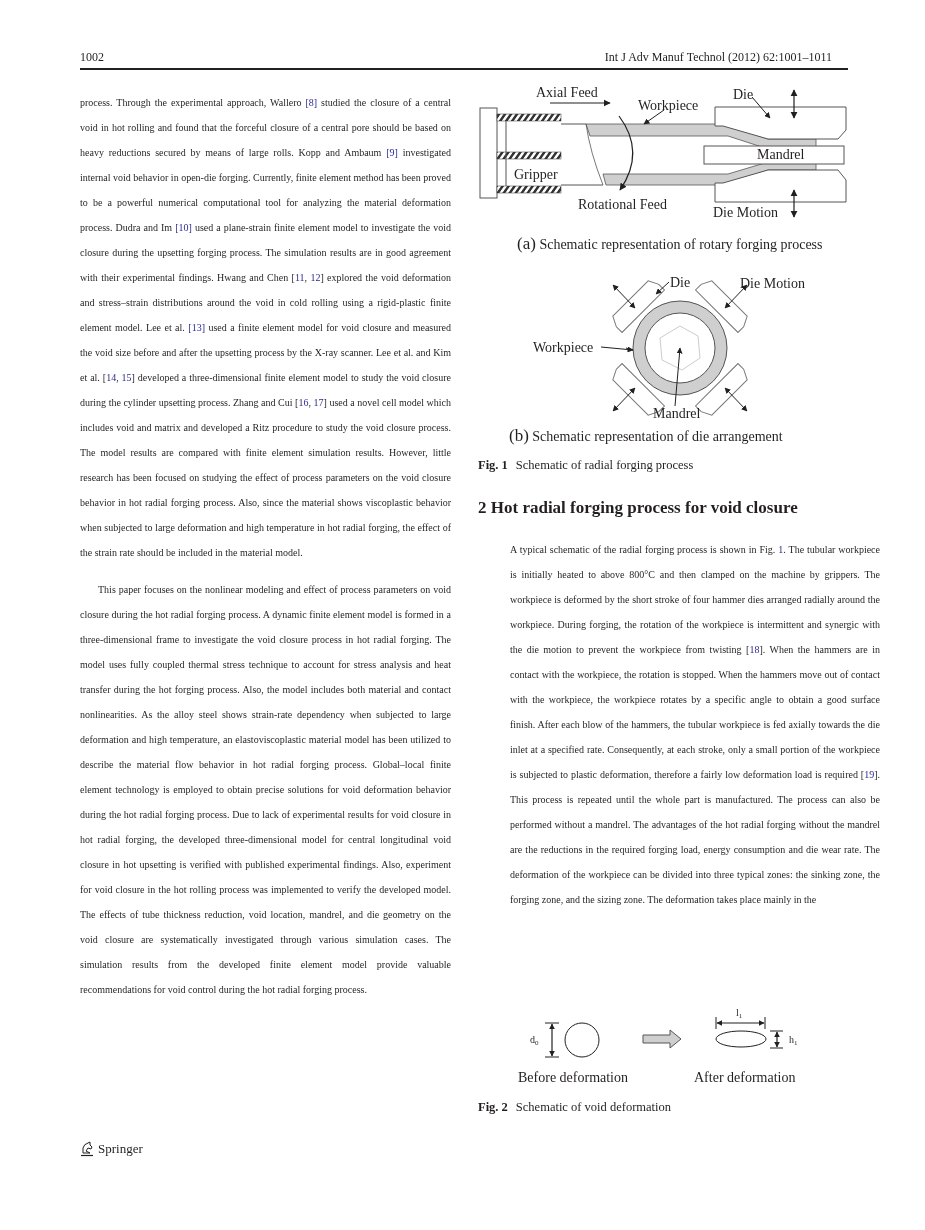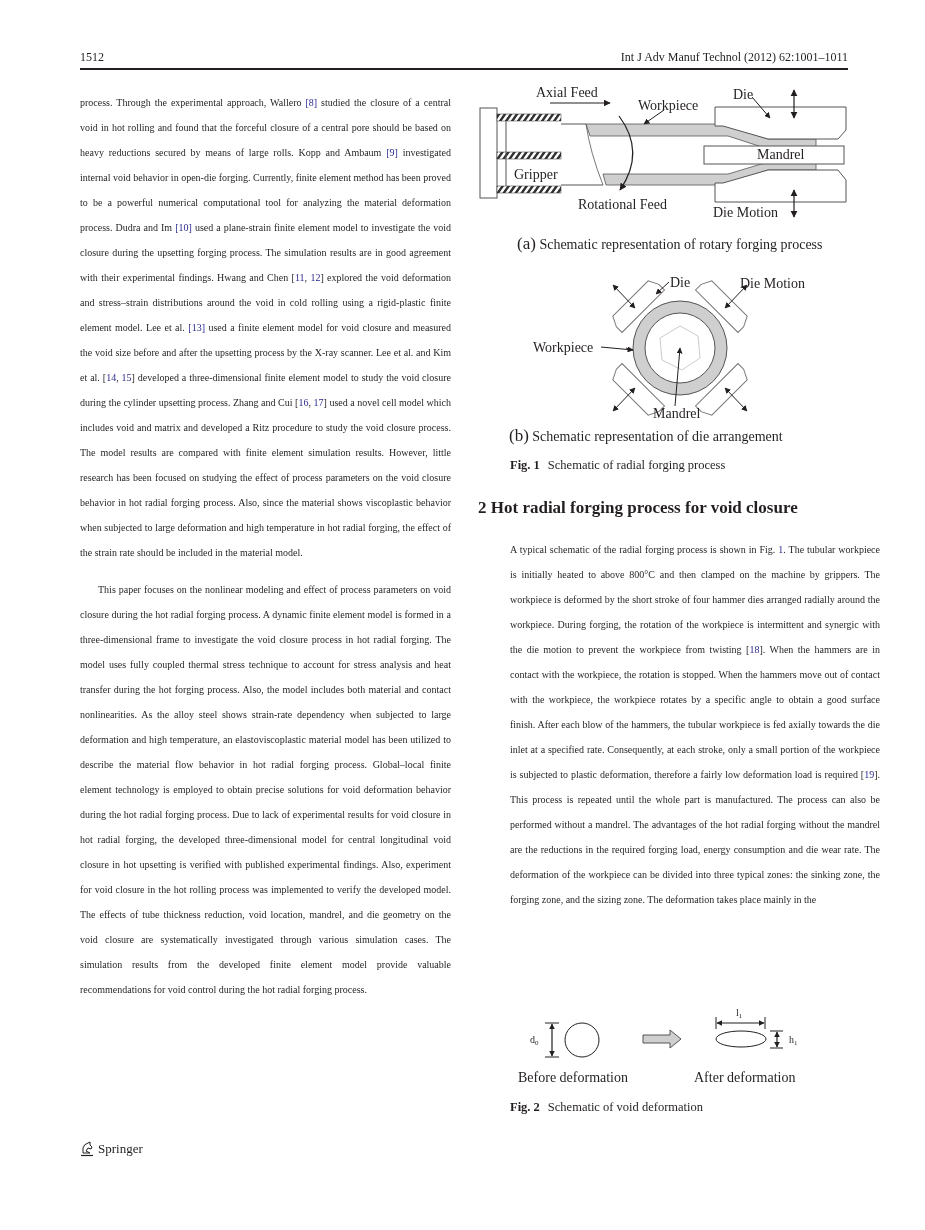--- a/index.html
+++ b/index.html
@@ -1,42 +1,42 @@
 <!DOCTYPE html>
 <html><head>
 <meta charset="utf-8">
 <style>
   html, body { margin:0; padding:0; background:#ffffff; }
   body { width:925px; height:1230px; position:relative; overflow:hidden;
          font-family:"Liberation Serif", serif; color:#231f20; }
   .hdr { position:absolute; top:50px; left:80px; width:768px; height:18px; font-size:12px; }
   .hdr .pg { position:absolute; left:0; top:0; }
-  .hdr .jr { position:absolute; right:0; top:0;margin-left:40px; }
+  .hdr .jr { position:absolute; right:16px; top:0;margin-left:40px; }
   .hrule { position:absolute; top:68px; left:80px; width:768px; height:2px; background:#231f20; }
   .col { position:absolute; font-size:10px; line-height:25px; text-align:justify; }
   .col p { margin:0; }
   .col p.indent { text-indent:18px;margin-top:12px; }
   #left { left:80px; top:90px; width:371px; }
   #right-body { left:478px; top:537px; width:370px;margin-left:32px; }
   .ref { color:#2b2a8f; }
   .sec { position:absolute; left:478px; top:498px; font-weight:bold; font-size:17px; }
-  .cap { position:absolute; font-size:12.5px;margin-left:32px; }
+  .cap { position:absolute; font-size:12.5px; }
   .cap b { font-weight:bold; margin-right:8px; }
   .sub { position:absolute; font-size:14px; }
   .sub .lt { font-size:17px; }
   .fig { position:absolute; }
   .lbl { font-family:"Liberation Serif", serif; font-size:14px; fill:#231f20; }
   .lbl-sm { font-family:"Liberation Serif", serif; font-size:10px; fill:#231f20; }
   .springer { position:absolute; left:80px; top:1141px; font-size:13px; display:flex; align-items:center; gap:4px; }
 </style>
 </head>
 <body>
 
 <div class="hdr">
-  <span class="pg">1512</span>
+  <span class="pg">1002</span>
   <span class="jr">Int J Adv Manuf Technol (2012) 62:1001–1011</span>
 </div>
 <div class="hrule"></div>
 
 <div class="col" id="left">
   <p>process. Through the experimental approach, Wallero <span class="ref">[8]</span> studied the closure of a central void in hot rolling and found that the forceful closure of a central pore should be based on heavy reductions secured by means of large rolls. Kopp and Ambaum <span class="ref">[9]</span> investigated internal void behavior in open-die forging. Currently, finite element method has been proved to be a powerful numerical computational tool for analyzing the material deformation process. Dudra and Im <span class="ref">[10]</span> used a plane-strain finite element model to investigate the void closure during the upsetting forging process. The simulation results are in good agreement with their experimental findings. Hwang and Chen [<span class="ref">11</span>, <span class="ref">12</span>] explored the void deformation and stress–strain distributions around the void in cold rolling using a rigid-plastic finite element model. Lee et al. <span class="ref">[13]</span> used a finite element model for void closure and measured the void size before and after the upsetting process by the X-ray scanner. Lee et al. and Kim et al. [<span class="ref">14</span>, <span class="ref">15</span>] developed a three-dimensional finite element model to study the void closure during the cylinder upsetting process. Zhang and Cui [<span class="ref">16</span>, <span class="ref">17</span>] used a novel cell model which includes void and matrix and developed a Ritz procedure to study the void closure process. The model results are compared with finite element simulation results. However, little research has been focused on studying the effect of process parameters on the void closure behavior in hot radial forging process. Also, since the material shows viscoplastic behavior when subjected to large deformation and high temperature in hot radial forging, the effect of the strain rate should be included in the material model.</p>
   <p class="indent">This paper focuses on the nonlinear modeling and effect of process parameters on void closure during the hot radial forging process. A dynamic finite element model is formed in a three-dimensional frame to investigate the void closure process in hot radial forging. The model uses fully coupled thermal stress technique to account for stress analysis and heat transfer during the hot forging process. Also, the model includes both material and contact nonlinearities. As the alloy steel shows strain-rate dependency when subjected to large deformation and high temperature, an elastoviscoplastic material model has been utilized to describe the material flow behavior in hot radial forging process. Global–local finite element technology is employed to obtain precise solutions for void deformation behavior during the hot radial forging process. Due to lack of experimental results for void closure in hot radial forging, the developed three-dimensional model for central longitudinal void closure in hot upsetting is verified with published experimental findings. Also, experiment for void closure in the hot rolling process was implemented to verify the developed model. The effects of tube thickness reduction, void location, mandrel, and die geometry on the void closure are systematically investigated through various simulation cases. The simulation results from the developed finite element model provide valuable recommendations for void control during the hot radial forging process.</p>
 </div>
 
 <svg class="fig" style="left:478px; top:82px;" width="375" height="145" viewBox="0 0 375 145">

